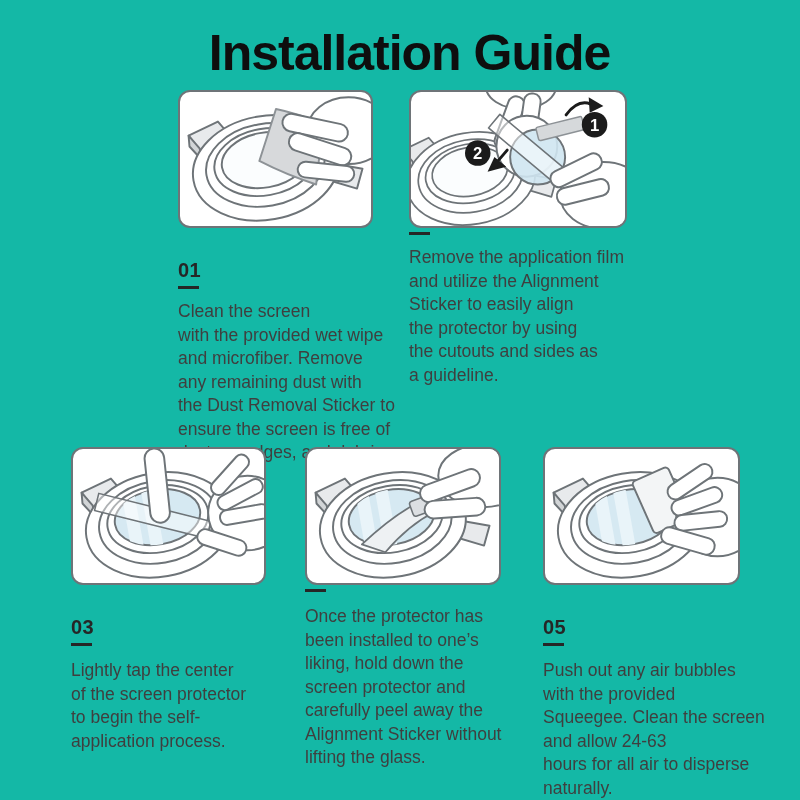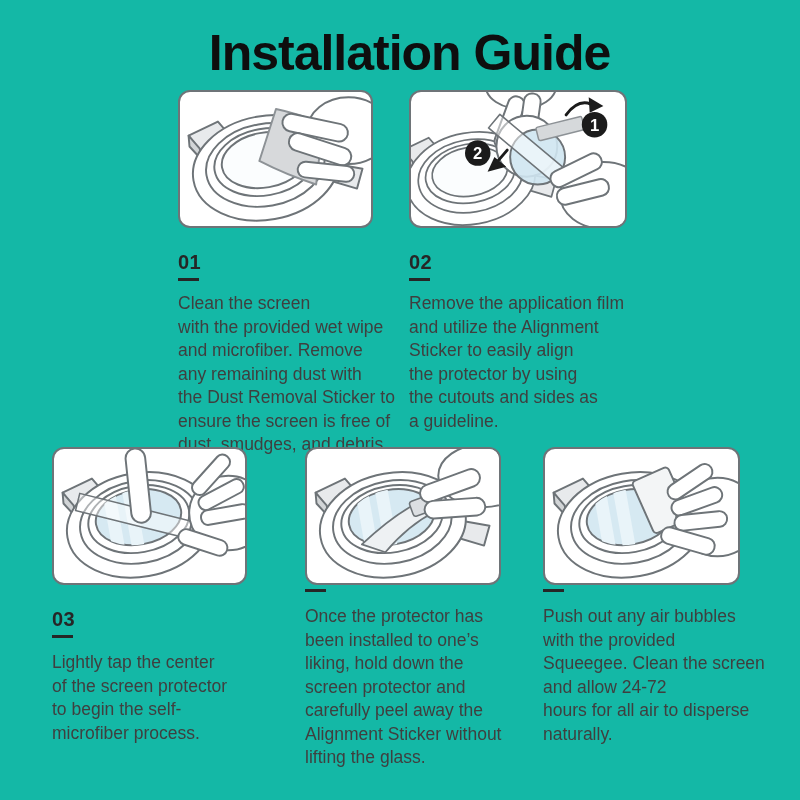--- a/index.html
+++ b/index.html
@@ -4,26 +4,26 @@
 <style>
   html,body{margin:0;padding:0;background:#ffffff;}
   .page{position:relative;width:787px;height:800px;background:#14b8a6;overflow:hidden;
         font-family:"Liberation Sans", sans-serif;padding-left:32px;}
   .title{position:absolute;top:24px;left:0;width:100%;text-align:center;
          font-size:50px;font-weight:bold;color:#0e0e0e;letter-spacing:-1px;}
   .step{position:absolute;}
   .panel{width:100%;height:138px;border:2px solid #6e7478;border-radius:12px;
          background:#fff;box-sizing:border-box;overflow:hidden;}
   .panel svg{display:block;width:100%;height:100%;}
-  .num{margin-top:23px;font-size:20px;font-weight:bold;color:#262626;letter-spacing:.5px;}
+  .num{margin-top:31px;font-size:20px;font-weight:bold;color:#262626;letter-spacing:.5px;}
   .bar{width:21px;height:3px;background:#262626;margin-top:4px;}
   .desc{margin-top:11px;font-size:17.5px;line-height:23.5px;color:#3f3f3f;white-space:pre;}
   #step1{left:178px;top:90px;width:195px;}
   #step2{left:409px;top:90px;width:218px;}
-  #step3{left:52px;top:447px;width:195px;}
+  #step3{left:71px;top:447px;width:195px;}
   #step4{left:305px;top:447px;width:196px;}
   #step5{left:543px;top:447px;width:197px;}
   #step4 .desc,#step5 .desc,#step3 .desc{margin-top:13px;}
 </style>
 </head>
 <body>
 
 <div class="page">
 
   <div class="title">Installation Guide</div>
@@ -105,21 +105,20 @@
         <g stroke="#1b1b1b" stroke-width="3">
           <line x1="98" y1="58" x2="86" y2="72"></line>
           <polygon points="78,80 85,65 97,75" fill="#1b1b1b" stroke="none"></polygon>
         </g>
         <g stroke="none">
           <circle cx="68" cy="61" r="13" fill="#1b1b1b"></circle>
           <text x="68" y="67" text-anchor="middle" font-size="17" font-weight="bold" fill="#ffffff">2</text>
         </g>
       </svg>
     </div>
-    <div class="num">02</div>
     <div class="bar"></div>
     <div class="desc">Remove the application film
 and utilize the Alignment
 Sticker to easily align
 the protector by using
 the cutouts and sides as
 a guideline.</div>
   </div>
 
   <div class="step" id="step3">
@@ -156,21 +155,21 @@
           <rect x="126" y="86" width="52" height="16" rx="8" transform="rotate(18 152 94)"></rect>
           <rect x="76" y="-2" width="20" height="76" rx="10" transform="rotate(-6 86 36)"></rect>
         </g>
       </svg>
     </div>
     <div class="num">03</div>
     <div class="bar"></div>
     <div class="desc">Lightly tap the center
 of the screen protector
 to begin the self-
-microfiber process.</div>
+application process.</div>
   </div>
 
   <div class="step" id="step4">
     <div class="panel">
       <svg viewBox="0 0 196 134" stroke="#6e7478" stroke-width="2" stroke-linejoin="round" stroke-linecap="round" fill="none">
         <defs>
             <clipPath id="gp4">
               <ellipse cx="88" cy="68" rx="44" ry="28"></ellipse>
             </clipPath>
           </defs>
@@ -236,22 +235,23 @@
         </g>
         <g fill="#ffffff">
           <ellipse cx="176" cy="68" rx="42" ry="40"></ellipse>
           <rect x="122" y="24" width="52" height="16" rx="8" transform="rotate(-34 148 32)"></rect>
           <rect x="128" y="44" width="54" height="16" rx="8" transform="rotate(-20 155 52)"></rect>
           <rect x="132" y="64" width="54" height="16" rx="8" transform="rotate(-6 159 72)"></rect>
           <rect x="118" y="84" width="56" height="17" rx="8" transform="rotate(16 146 92)"></rect>
         </g>
       </svg>
     </div>
+    <div class="num">05</div>
     <div class="bar"></div>
     <div class="desc">Push out any air bubbles
 with the provided
 Squeegee. Clean the screen
-and allow 24-72
+and allow 24-63
 hours for all air to disperse
 naturally.</div>
   </div>
 
 </div>
 
 </body></html>

